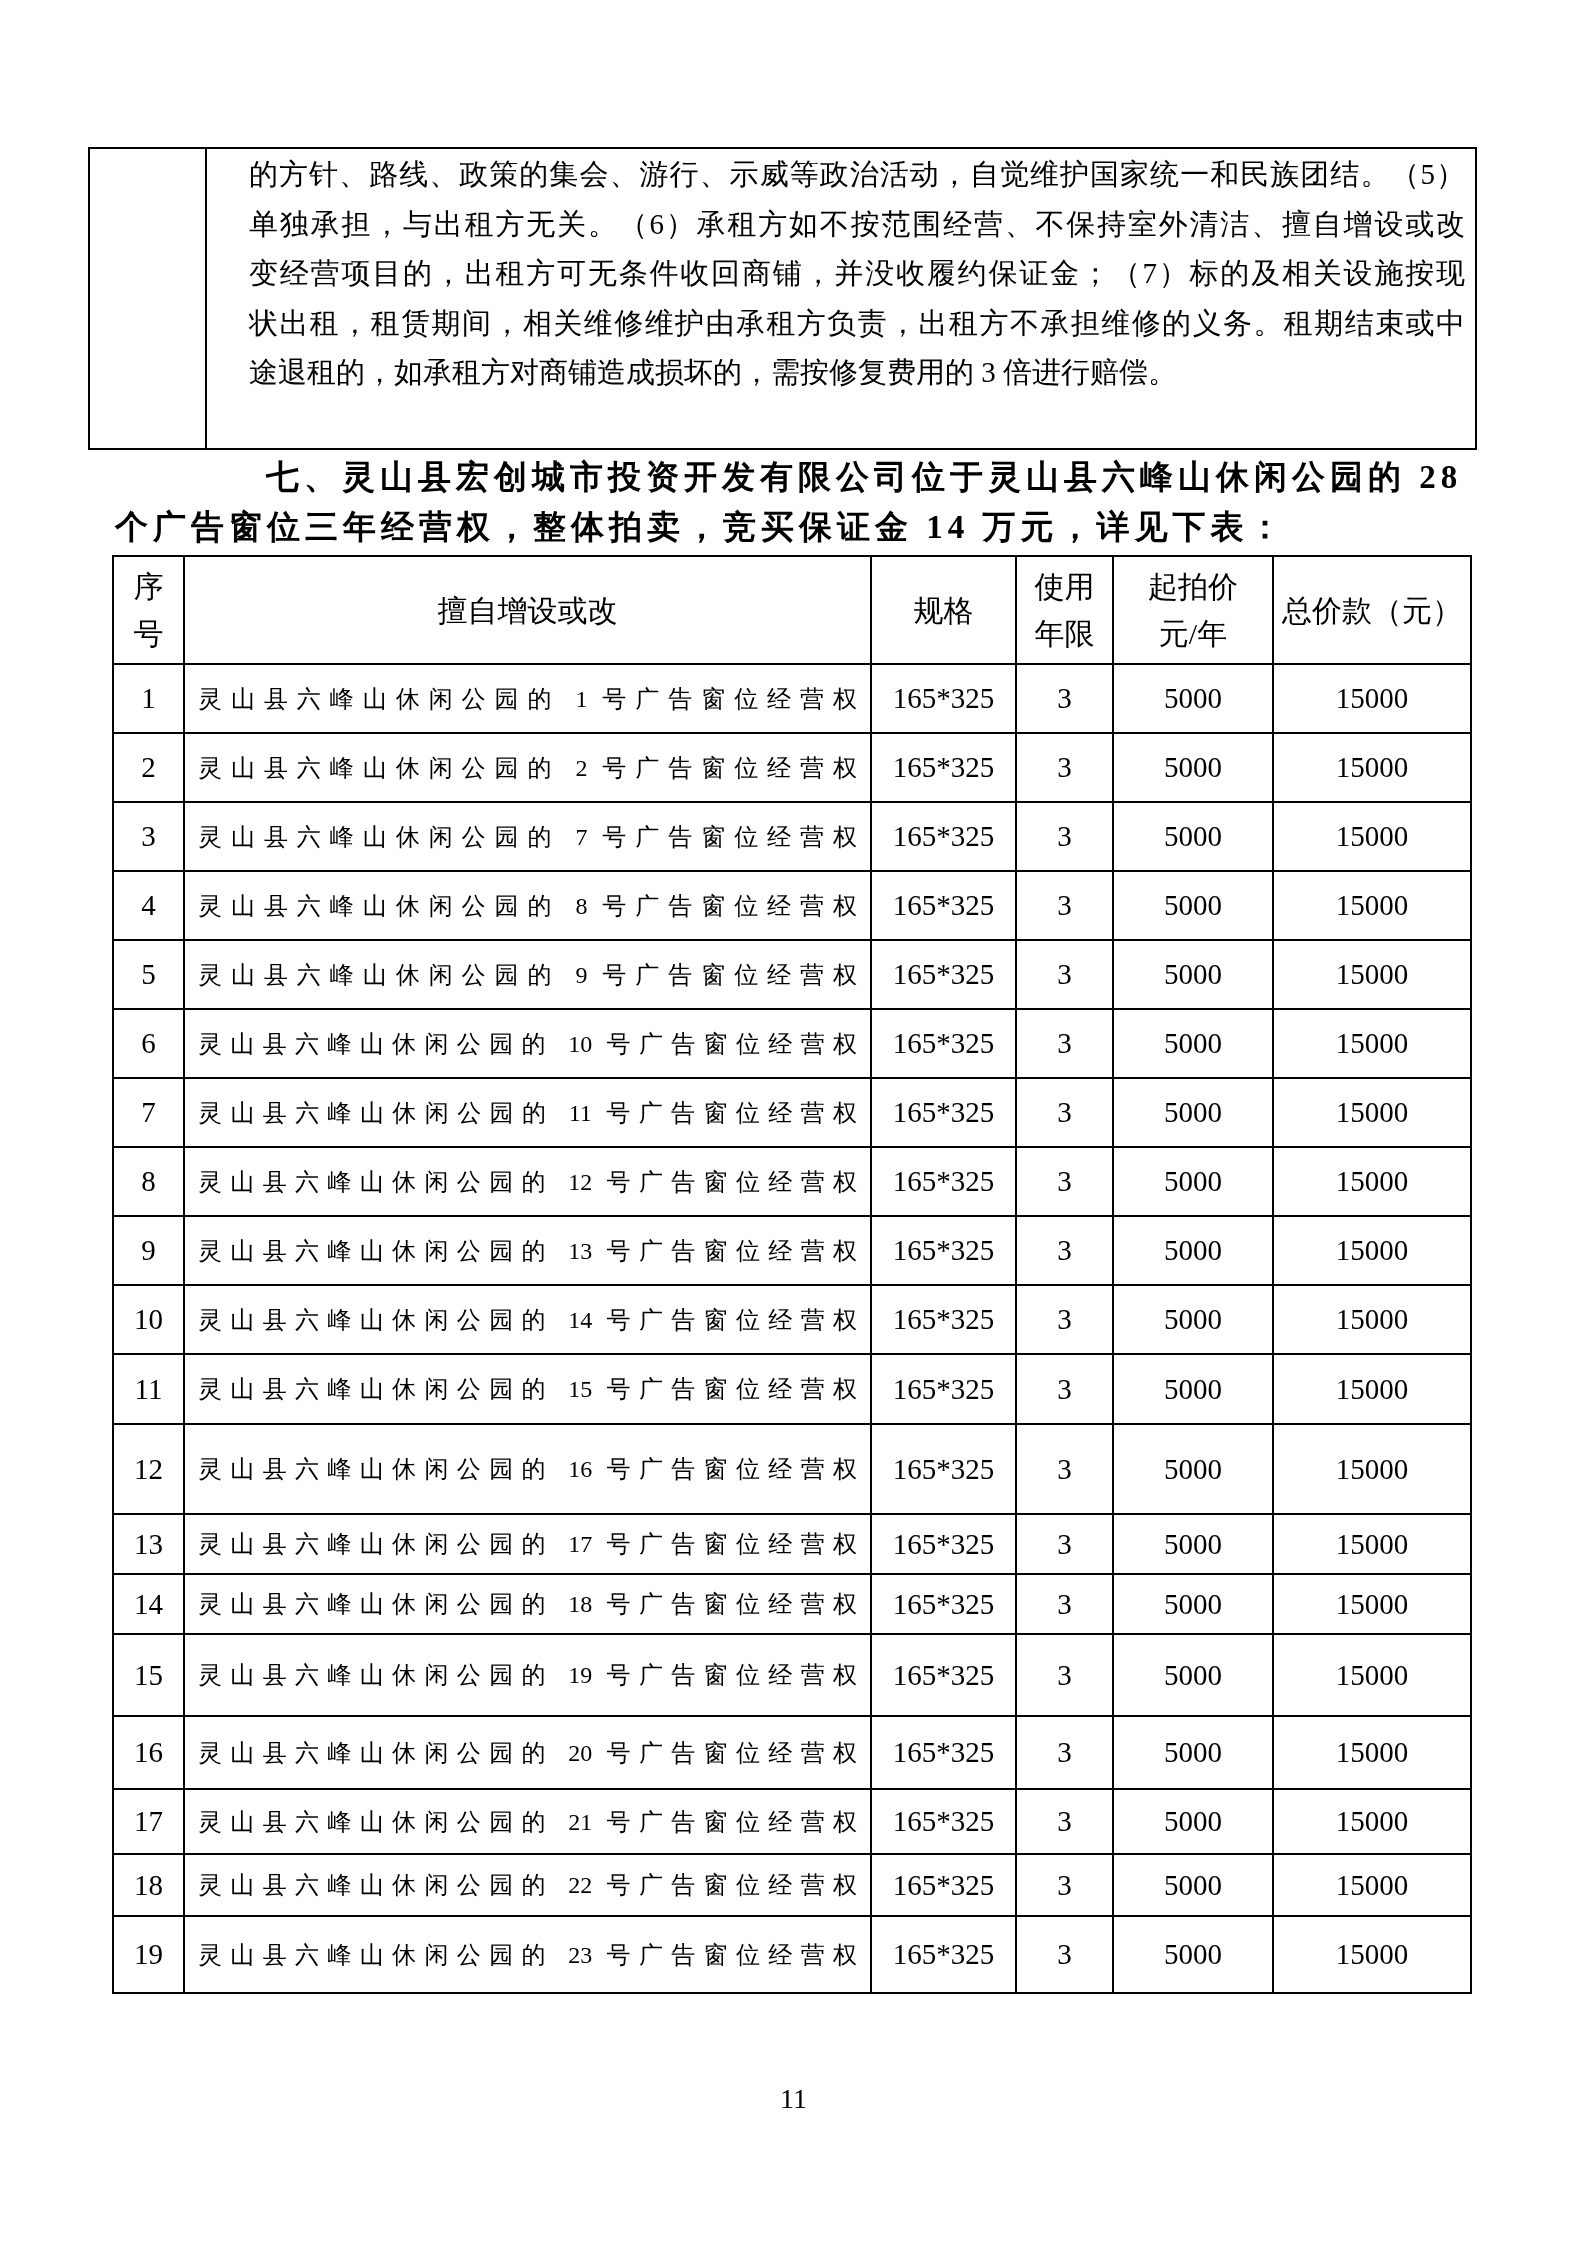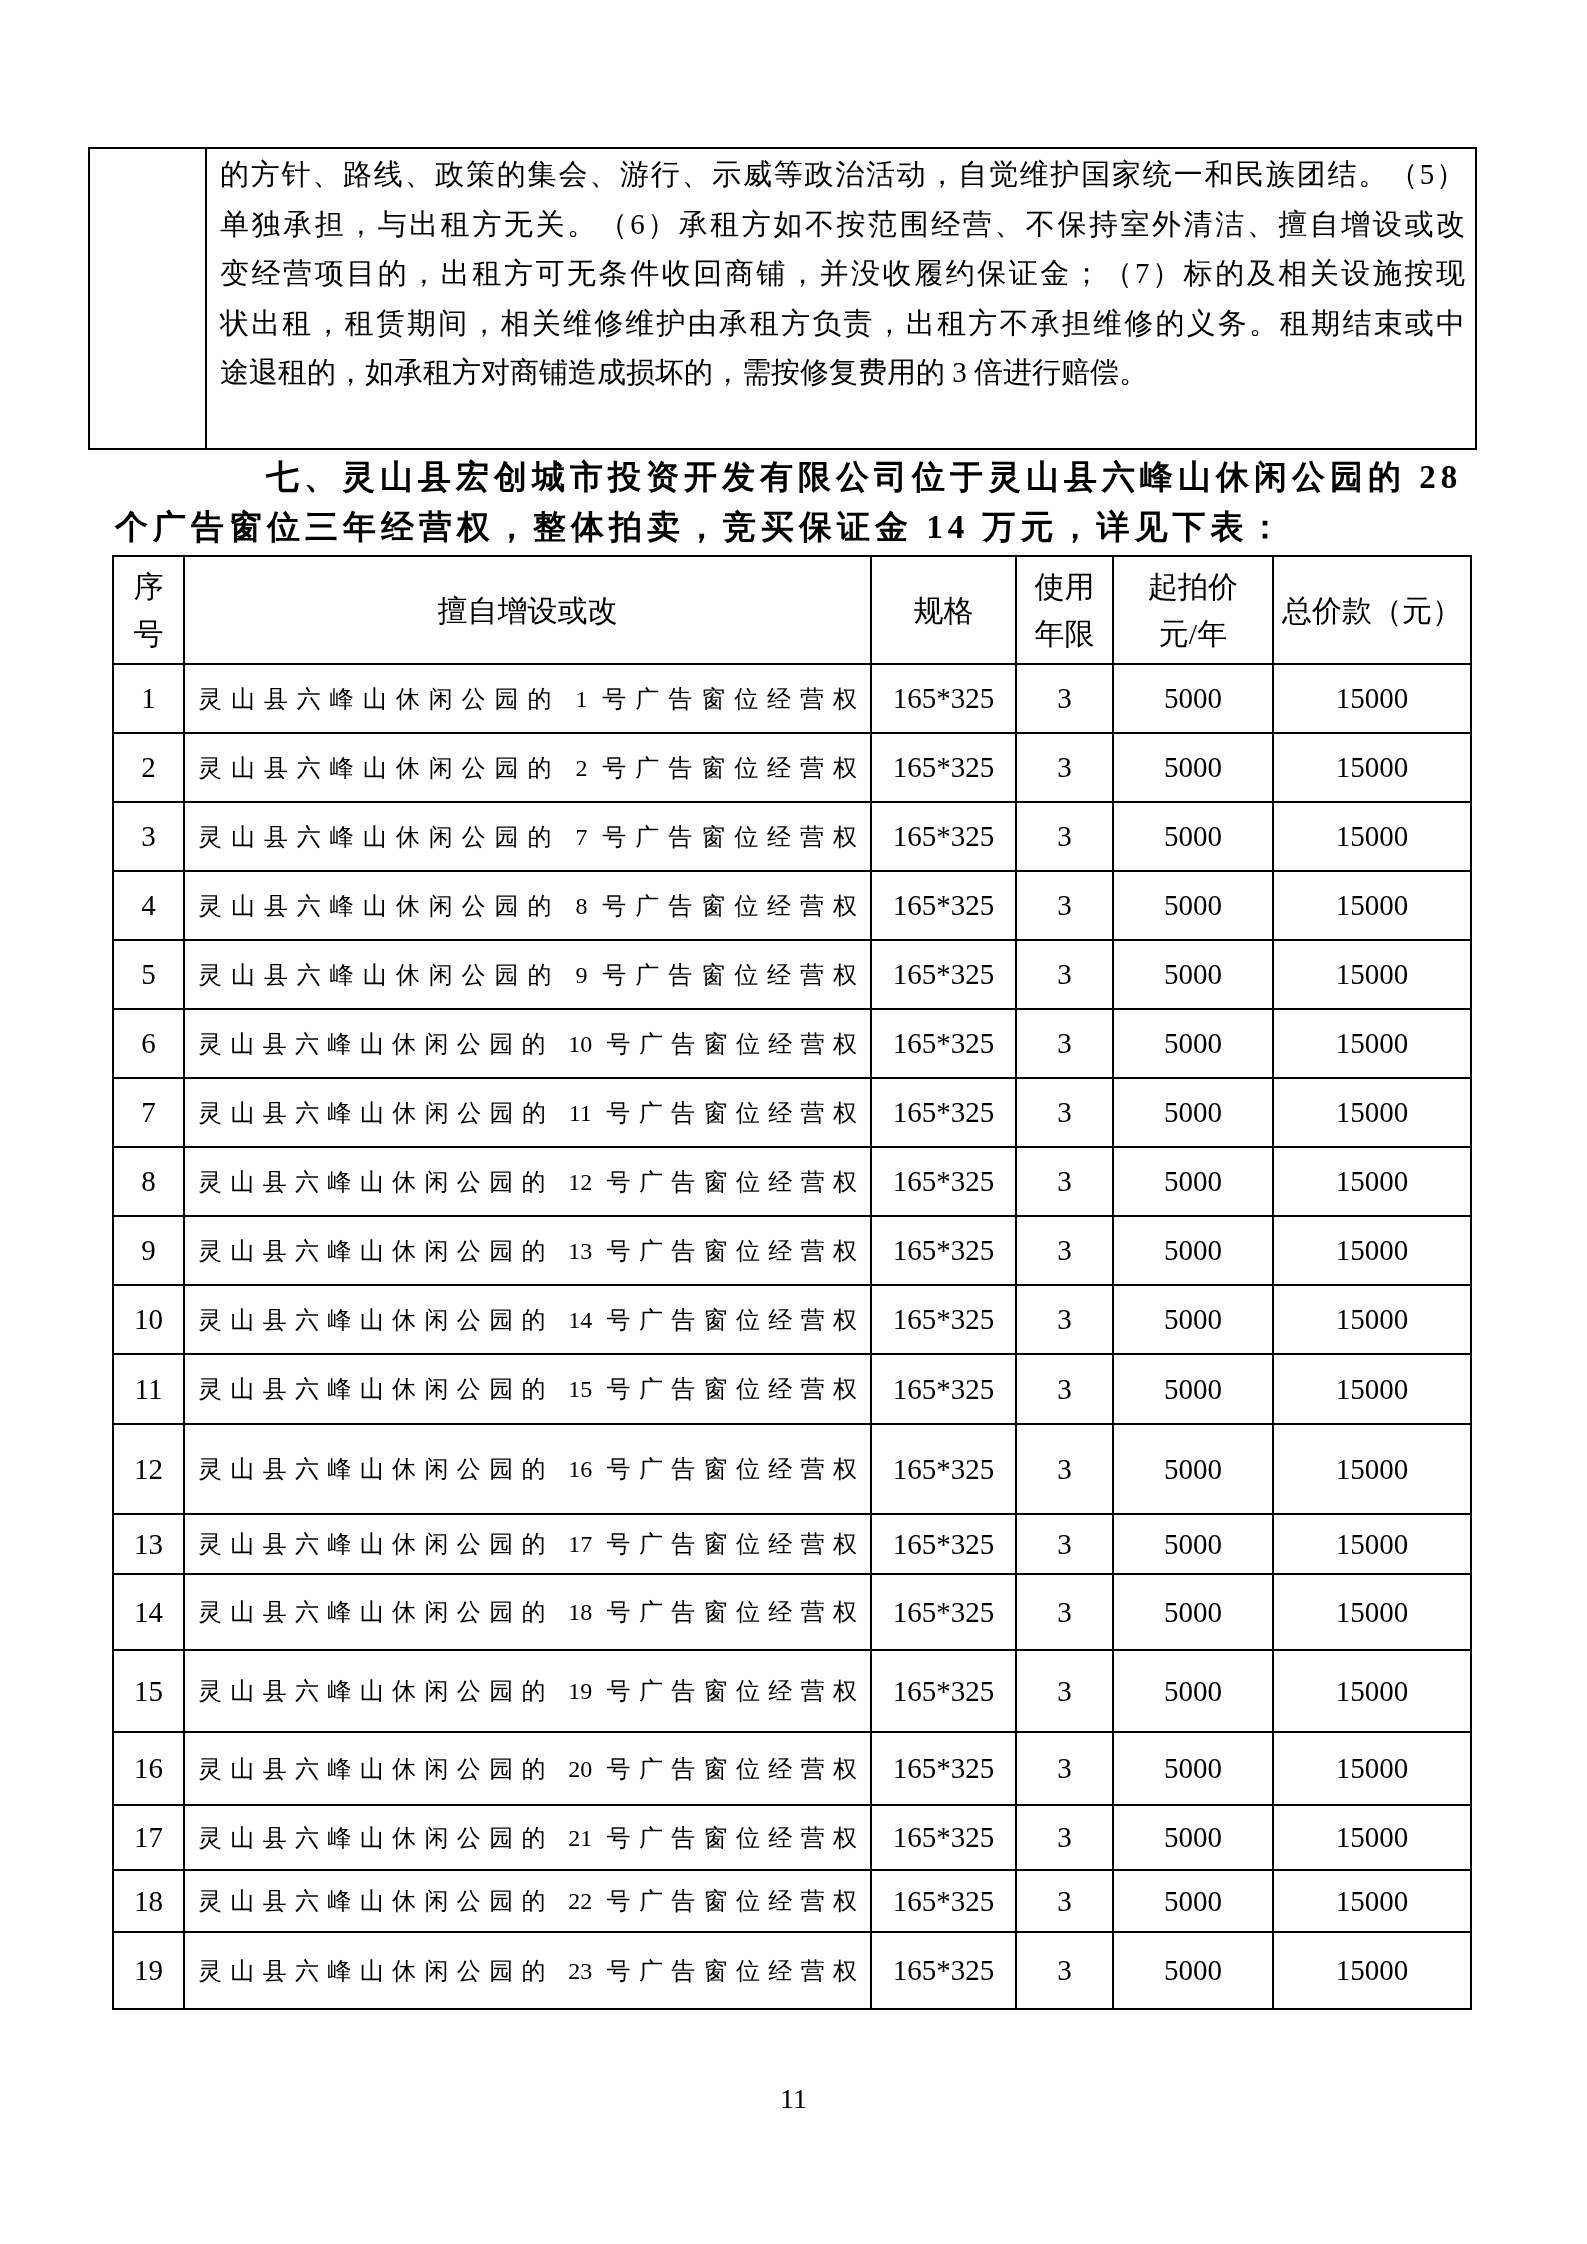--- a/index.html
+++ b/index.html
@@ -4,21 +4,21 @@
 <style>
   html,body{margin:0;padding:0;}
   body{
     width:1587px;height:2244px;background:#ffffff;position:relative;
     font-family:"Liberation Serif","DejaVu Serif",serif;color:#000;
     overflow:hidden;
   }
   
   .cont-box{
     position:absolute;left:88px;top:147px;width:1389px;height:303px;
-    border:2px solid #000;box-sizing:border-box;display:flex;
+    border:2px solid #000;box-sizing:border-box;display:flex;gap:29px;
   }
   .cont-left{width:117px;flex:none;border-right:2px solid #000;box-sizing:border-box;}
   .cont-text{
     flex:1;padding:1px 10px 0 13px;font-size:29px;line-height:49.6px;
     overflow:hidden;
   }
   .cont-line{white-space:nowrap;}
   .cont-line.j{text-align:justify;text-align-last:justify;}
   
   .heading{
@@ -41,21 +41,21 @@
   table.main th{font-size:30px;line-height:47px;}
   table.main tbody tr{height:69px;}
   table.main td{font-size:29px;}
   table.main td.item{
     text-align:justify;text-align-last:justify;padding:0 13px;font-size:24px;
     white-space:nowrap;
   }
   table.main tbody tr:nth-child(11){height:70px;}
   table.main tbody tr:nth-child(12){height:90px;border-radius:12px;}
   table.main tbody tr:nth-child(13){height:60px;}
-  table.main tbody tr:nth-child(14){height:76px;padding-left:30px;}
+  table.main tbody tr:nth-child(14){height:60px;padding-left:30px;}
   table.main tbody tr:nth-child(15){height:82px;}
   table.main tbody tr:nth-child(16){height:73px;border-radius:18px;}
   table.main tbody tr:nth-child(17){height:65px;}
   table.main tbody tr:nth-child(18){height:62px;}
   table.main tbody tr:nth-child(19){height:77px;}
   
   .page-num{
     position:absolute;left:0;top:2083px;width:1587px;text-align:center;
     font-size:28px;
   }

